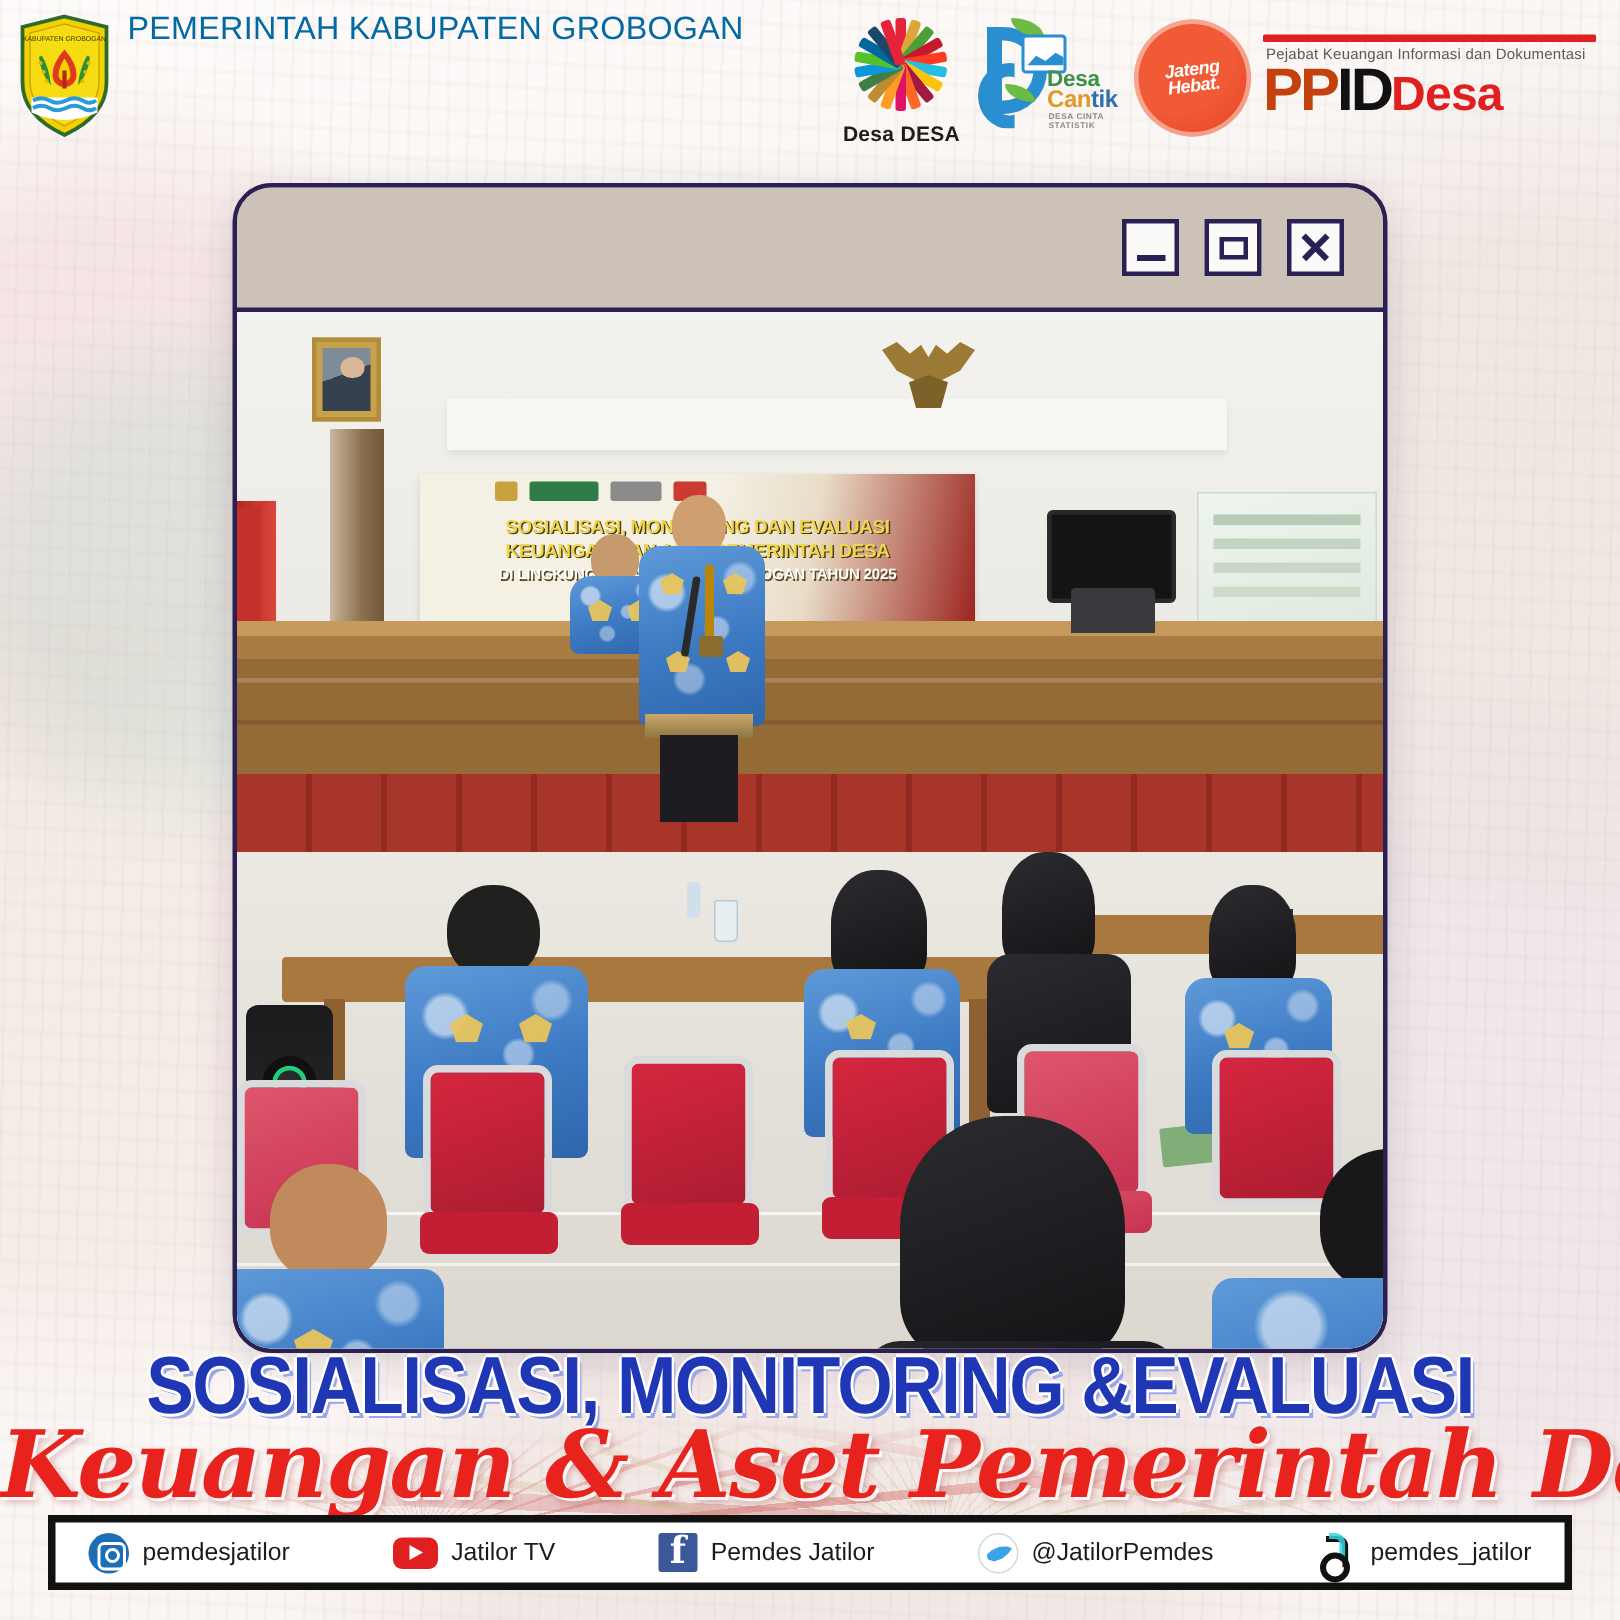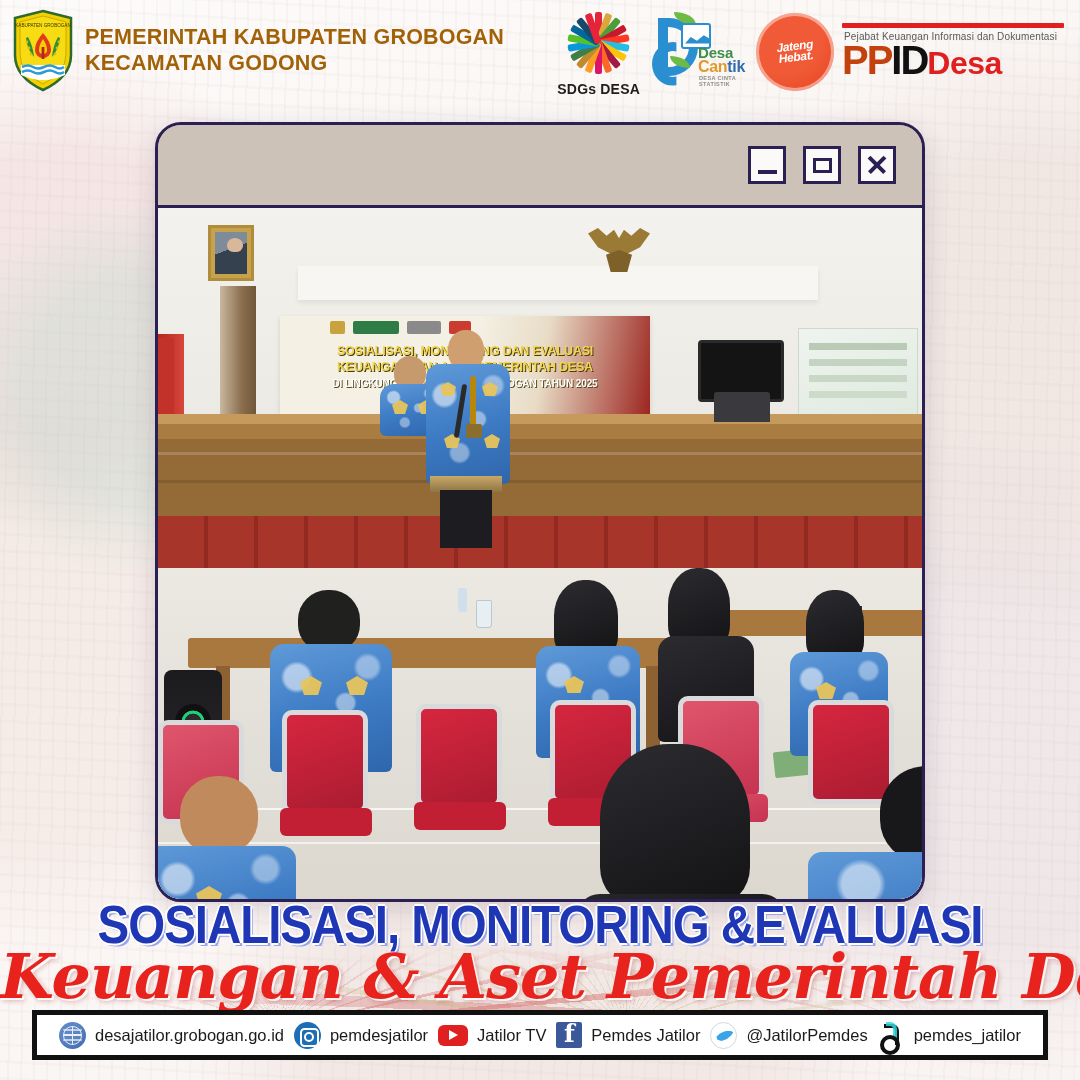--- a/index.html
+++ b/index.html
@@ -30,23 +30,23 @@
       repeating-linear-gradient(3deg, rgba(200,186,182,.07) 0 3px, rgba(255,255,255,0) 3px 17px);
   }
 
   
   #header {
     position: absolute; left: 0; top: 0; width: 1080px; height: 112px;
     display: flex; align-items: flex-start; z-index: 30;
   }
   #crest-wrap { margin: 9px 0 0 12px; flex: 0 0 auto; }
   #header-titles {
-    margin: 24px 0 0 11px;
-    font-weight: 700; font-size: 21.5px; line-height: 26px;
-    letter-spacing: .2px; color: #a16207; white-space: nowrap;
+    margin: 6px 0 0 11px;
+    font-weight: 400; font-size: 21.5px; line-height: 26px;
+    letter-spacing: .2px; color: #0369a1; white-space: nowrap;
   }
   #logo-row {
     margin-left: auto; display: flex; align-items: center;
     gap: 8px; padding: 6px 16px 0 0;
   }
   .logo-cell { display:flex; flex-direction:column; align-items:center; }
 
   
   .sdg-wheel { position: relative; width: 74px; height: 74px; }
   .sdg-wheel .seg {
@@ -381,21 +381,20 @@
           <circle cx="43" cy="45" r="1.4"></circle>
       </g>
       <path d="M9 56 h44 v10 q-22 10 -44 0Z" fill="#ffffff"></path>
       <path d="M10 58 q6 -3 11 0 t11 0 t11 0 t9 0" stroke="#2a9ad8" stroke-width="2.6" fill="none"></path>
       <path d="M10 63 q6 -3 11 0 t11 0 t11 0 t9 0" stroke="#2a9ad8" stroke-width="2.6" fill="none"></path>
     </svg>
   </div>
 
   <div id="header-titles">
     <div>PEMERINTAH KABUPATEN GROBOGAN</div>
-    <div>KECAMATAN GODONG</div>
   </div>
 
   <div id="logo-row">
 
     <div class="logo-cell">
       <div class="sdg-wheel">
         <div class="sdg-core"></div>
       <div class="seg" style="background: rgb(229, 36, 59); transform: rotate(0deg);"></div>
           <div class="seg" style="background: rgb(221, 166, 58); transform: rotate(20deg);"></div>
           <div class="seg" style="background: rgb(76, 159, 56); transform: rotate(40deg);"></div>
@@ -408,21 +407,21 @@
           <div class="seg" style="background: rgb(221, 19, 103); transform: rotate(180deg);"></div>
           <div class="seg" style="background: rgb(253, 157, 36); transform: rotate(200deg);"></div>
           <div class="seg" style="background: rgb(191, 139, 46); transform: rotate(220deg);"></div>
           <div class="seg" style="background: rgb(63, 126, 68); transform: rotate(240deg);"></div>
           <div class="seg" style="background: rgb(10, 151, 217); transform: rotate(260deg);"></div>
           <div class="seg" style="background: rgb(86, 192, 43); transform: rotate(280deg);"></div>
           <div class="seg" style="background: rgb(0, 104, 157); transform: rotate(300deg);"></div>
           <div class="seg" style="background: rgb(25, 72, 106); transform: rotate(320deg);"></div>
           <div class="seg" style="background: rgb(229, 36, 59); transform: rotate(340deg);"></div>
         </div>
-      <div class="sdg-label">SDGs DESA</div>
+      <div class="sdg-label">Desa DESA</div>
     </div>
 
     <div class="dc">
       <div class="dc-c"></div>
       <div class="dc-d"></div>
       <div class="dc-leaf" style="left:26px;top:0px;width:22px;height:13px;"></div>
       <div class="dc-leaf" style="left:22px;top:44px;width:20px;height:12px;transform:rotate(180deg);"></div>
       <div class="dc-box"></div>
       <div class="dc-t1">Desa</div>
       <div class="dc-t2"><span>Can</span><b>tik</b></div>
@@ -580,26 +579,20 @@
     </div>
   </div>
 </div>
 
 <div id="fireworks"></div>
 <div id="main-title">SOSIALISASI, MONITORING &amp;EVALUASI</div>
 <div id="sub-title">Keuangan &amp; Aset Pemerintah Desa</div>
 
 <div id="social-bar">
 
-  <div class="soc">
-    <span class="ic ic-web">
-        <i></i>
-      </span>
-    <span class="soc-label">desajatilor.grobogan.go.id</span>
-  </div>
 
   <div class="soc">
     <span class="ic ic-ig"></span>
     <span class="soc-label">pemdesjatilor</span>
   </div>
 
   <div class="soc">
     <span class="ic ic-yt"></span>
     <span class="soc-label">Jatilor TV</span>
   </div>

